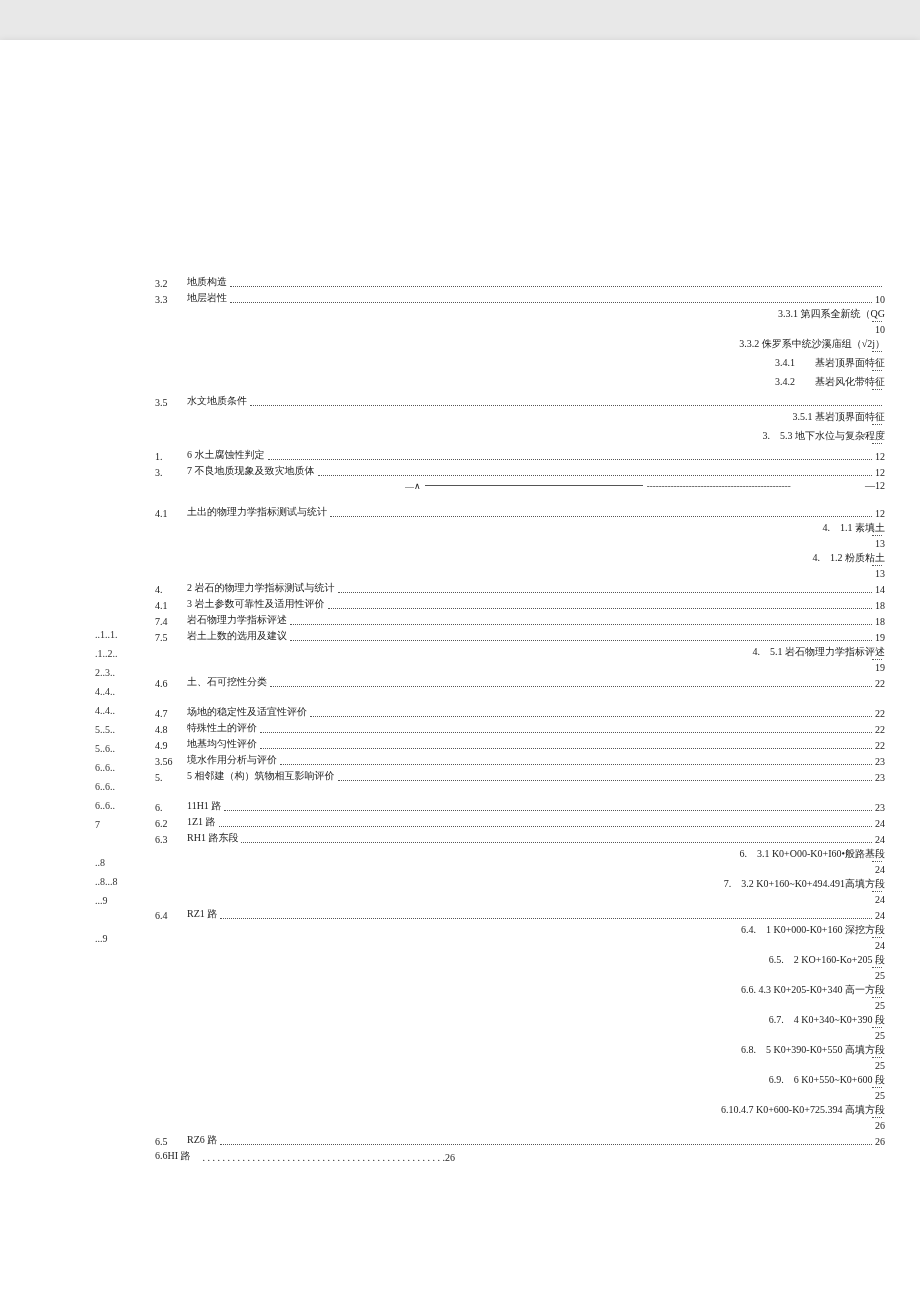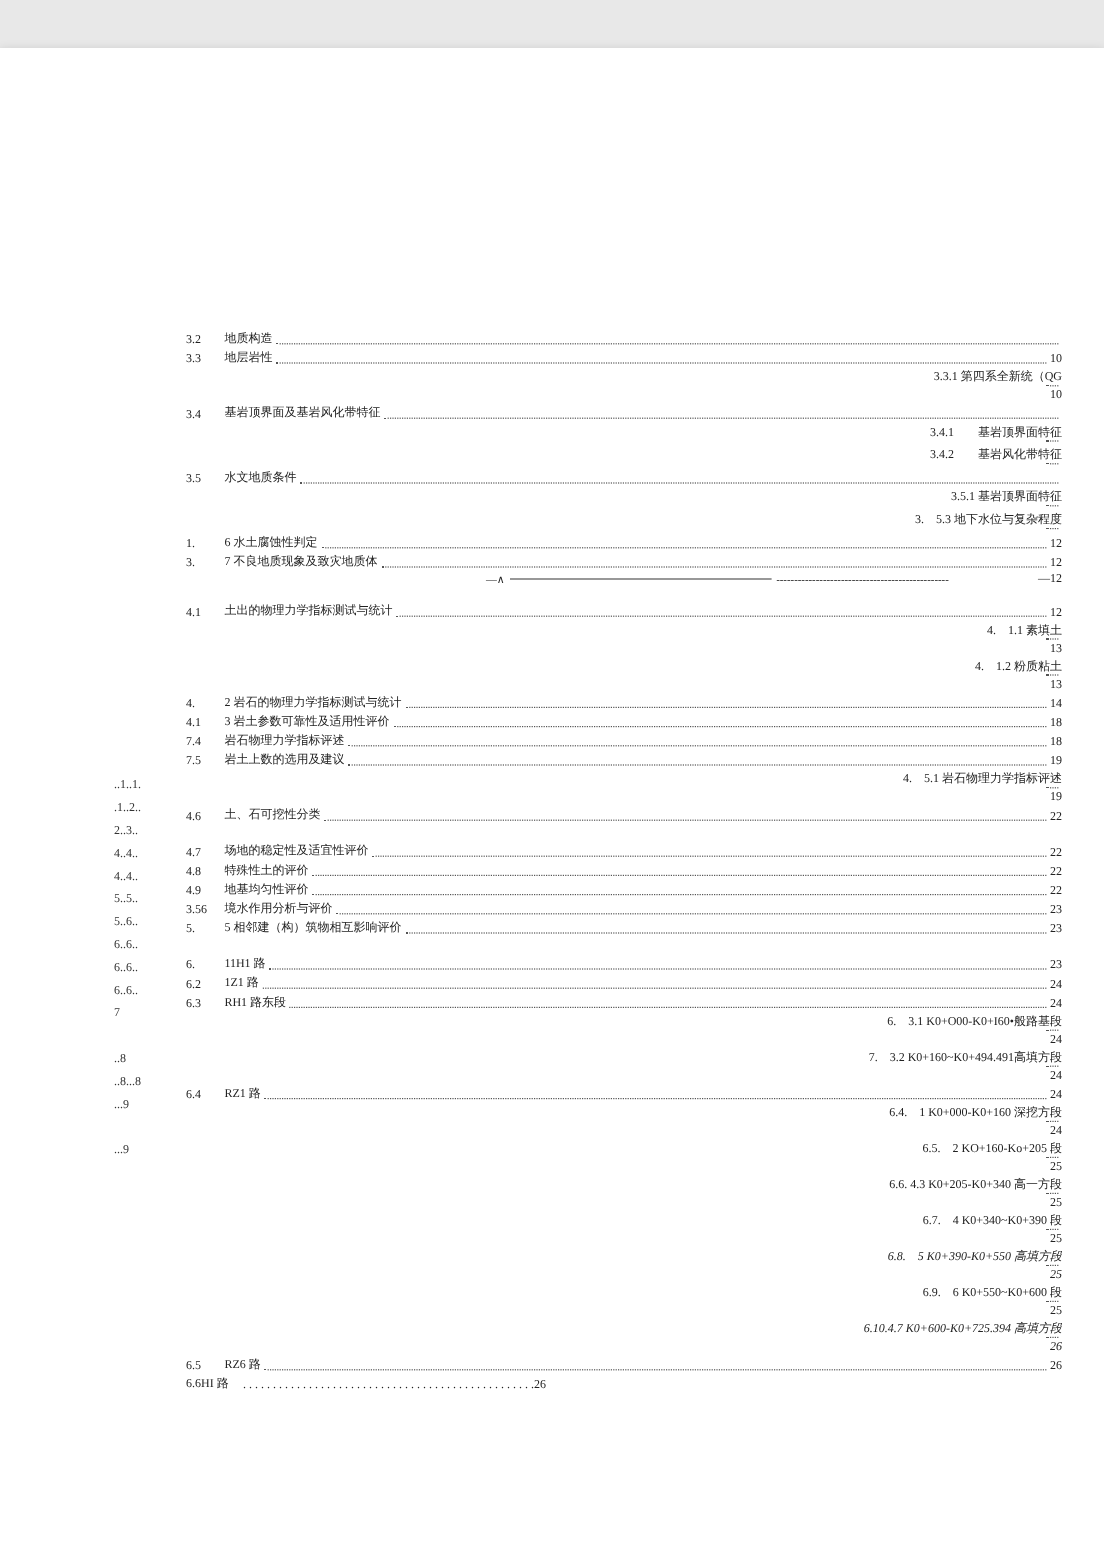--- a/index.html
+++ b/index.html
@@ -14,21 +14,21 @@
       width: 920px;
       min-height: 1301px;
       background: #fff;
       box-shadow: 0 2px 8px rgba(0,0,0,0.15);
       padding: 235px 35px 60px 35px;
       position: relative;
     }
     .left-margin {
       position: absolute;
       left: 95px;
-      top: 607px;
+      top: 587px;
       width: 40px;
       font-size: 10px;
       color: #333;
       line-height: 1.6;
     }
     .left-margin div { margin-bottom: 3px; }
     .content {
       margin-left: 120px;
       margin-right: 0;
       font-size: 10px;
@@ -76,21 +76,21 @@
       margin: 0 4px;
     }
     .special-line .dashes {
       letter-spacing: 0;
       font-size: 9px;
       flex: 1;
       overflow: hidden;
     }
     .gap { height: 6px; }
     .gap-lg { height: 14px; }
-    .italic { font-style: italic; }
+    .italic { }
   </style>
 </head>
 <body>
 
 <div class="page">
   <div class="left-margin" id="left-margin">
       <div>..1..1.</div>
       <div>.1..2..</div>
       <div>2..3..</div>
       <div>4..4..</div>
@@ -120,23 +120,23 @@
         <span class="toc-title">地层岩性</span>
         <span class="toc-dots"></span>
         <span class="toc-page">10</span>
       </div>
       <div class="toc-row indent-2">
         <span class="toc-num sub"></span>
         <span class="toc-title">3.3.1 第四系全新统（QG</span>
         <span class="toc-dots"></span>
         <span class="toc-page">10</span>
       </div>
-      <div class="toc-row indent-1">
-        <span class="toc-num">3.4</span>
-        <span class="toc-title">基岩顶界面及基岩风化带特征</span>
+      <div class="toc-row indent-2">
+        <span class="toc-num sub"></span>
+        <span class="toc-title">3.3.2 侏罗系中统沙溪庙组（√2j）</span>
         <span class="toc-dots"></span>
         <span class="toc-page"></span>
       </div>
       <div class="toc-row indent-2">
         <span class="toc-num sub"></span>
         <span class="toc-title">3.4.1　　基岩顶界面特征</span>
         <span class="toc-dots"></span>
         <span class="toc-page"></span>
       </div>
       <div class="toc-row indent-2">

